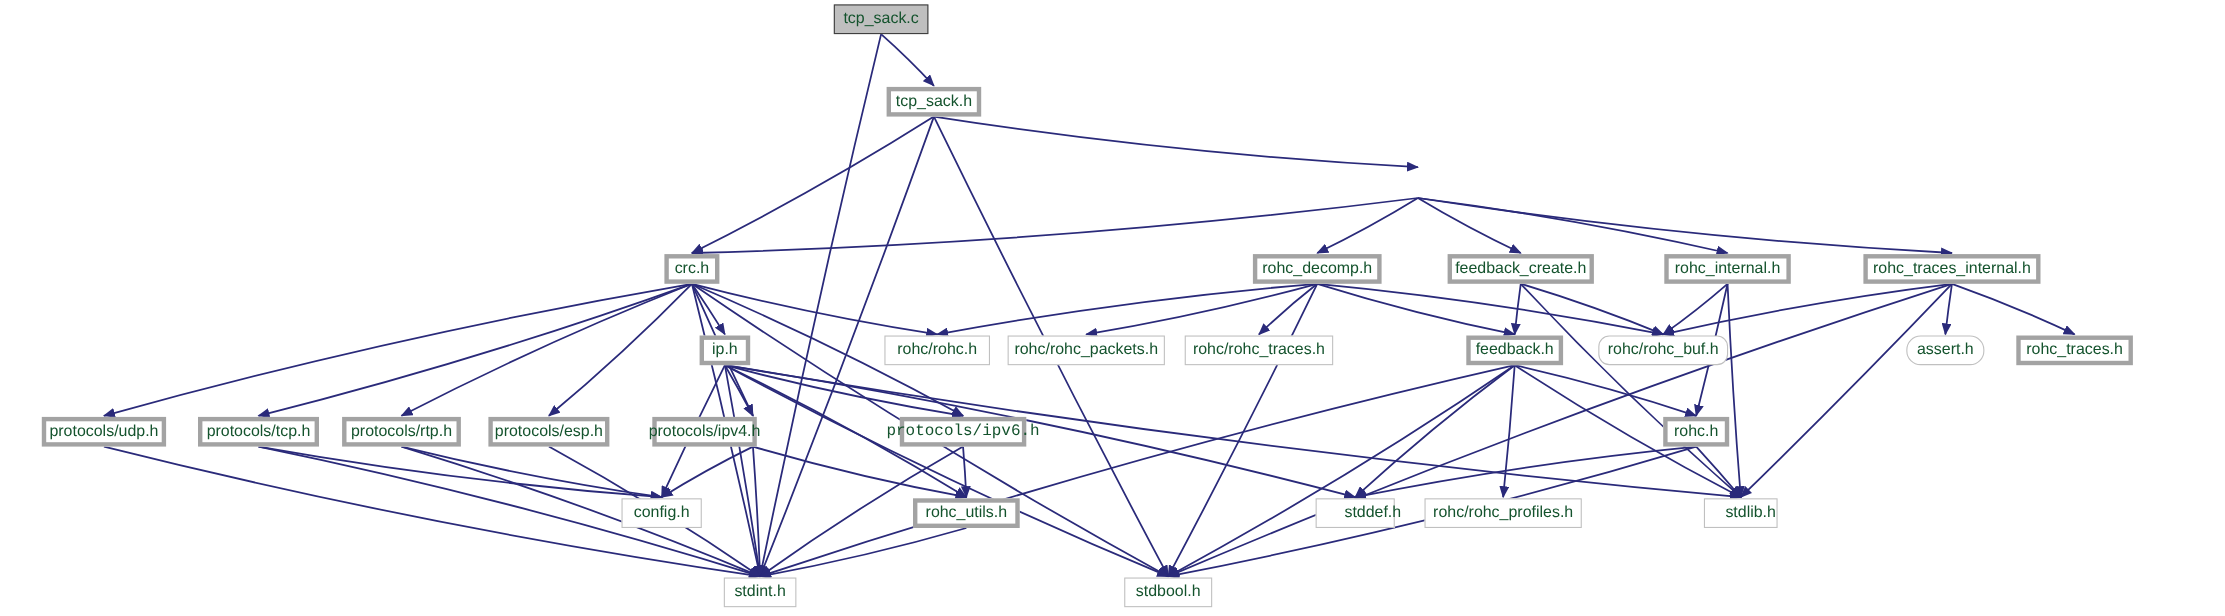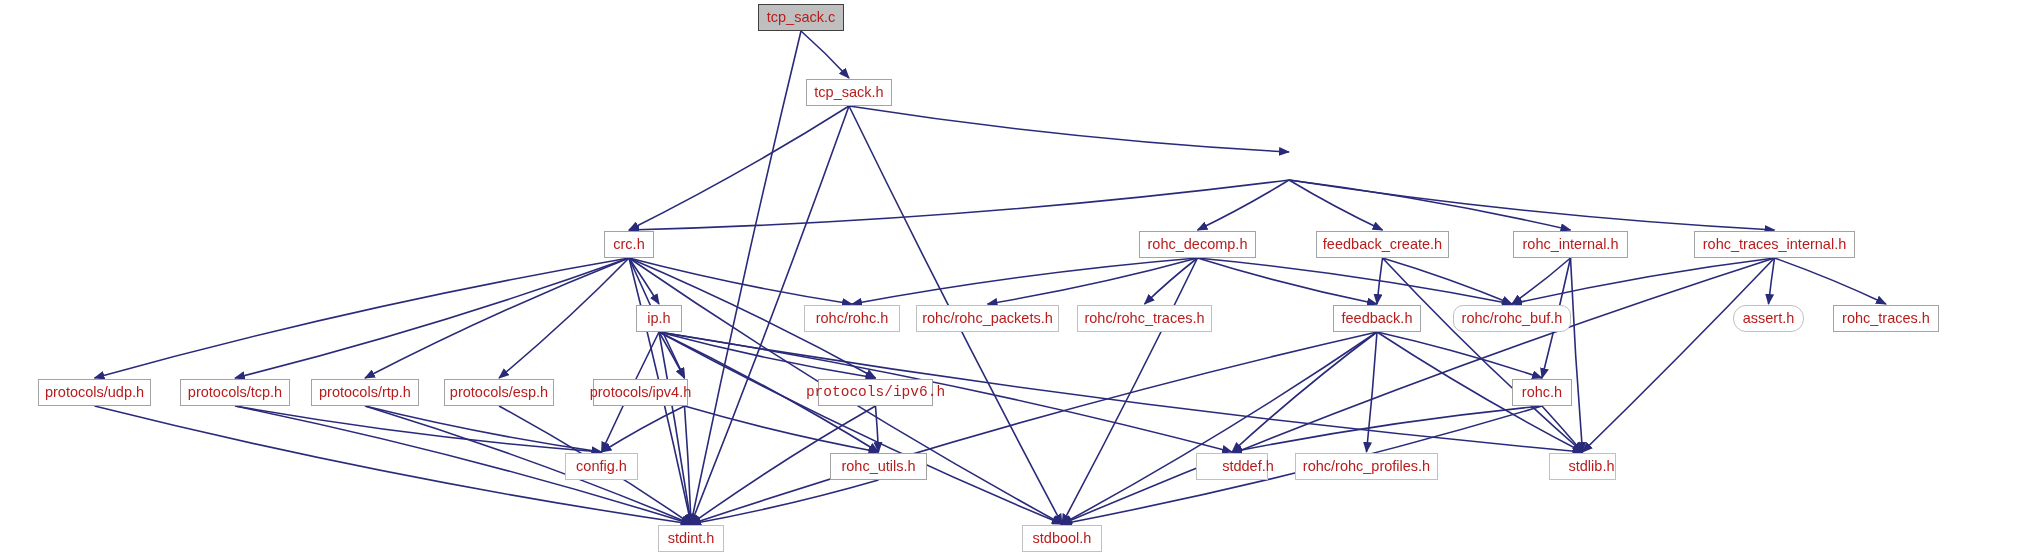--- a/index.html
+++ b/index.html
@@ -21,27 +21,27 @@
   .node{
     position:absolute;
     box-sizing:border-box;
     display:flex;
     align-items:center;
     justify-content:center;
     height:27px;
     background:#ffffff;
     border:1px solid #c0c0c0;
     font-size:14.5px;
-    color:#b91c1c;
+    color:#14532d;
     white-space:nowrap;
     line-height:1;
     z-index:5;
     padding:0 7px;
   }
-  .node.solid{ border:1px solid #a3a3a3; }
+  .node.solid{ border:4px solid #a3a3a3; }
   .node.root{ background:#bfbfbf; border:1px solid #404040; }
 </style>
 </head>
 <body>
 
 <div id="graph">
   <svg id="edges" viewBox="0 0 2023 560">
     <defs>
       <marker id="ah" markerWidth="11" markerHeight="9" refX="10" refY="4.5" orient="auto" markerUnits="userSpaceOnUse">
         <path d="M0,0 L11,4.5 L0,9 z" fill="#2a2a7a"></path>

